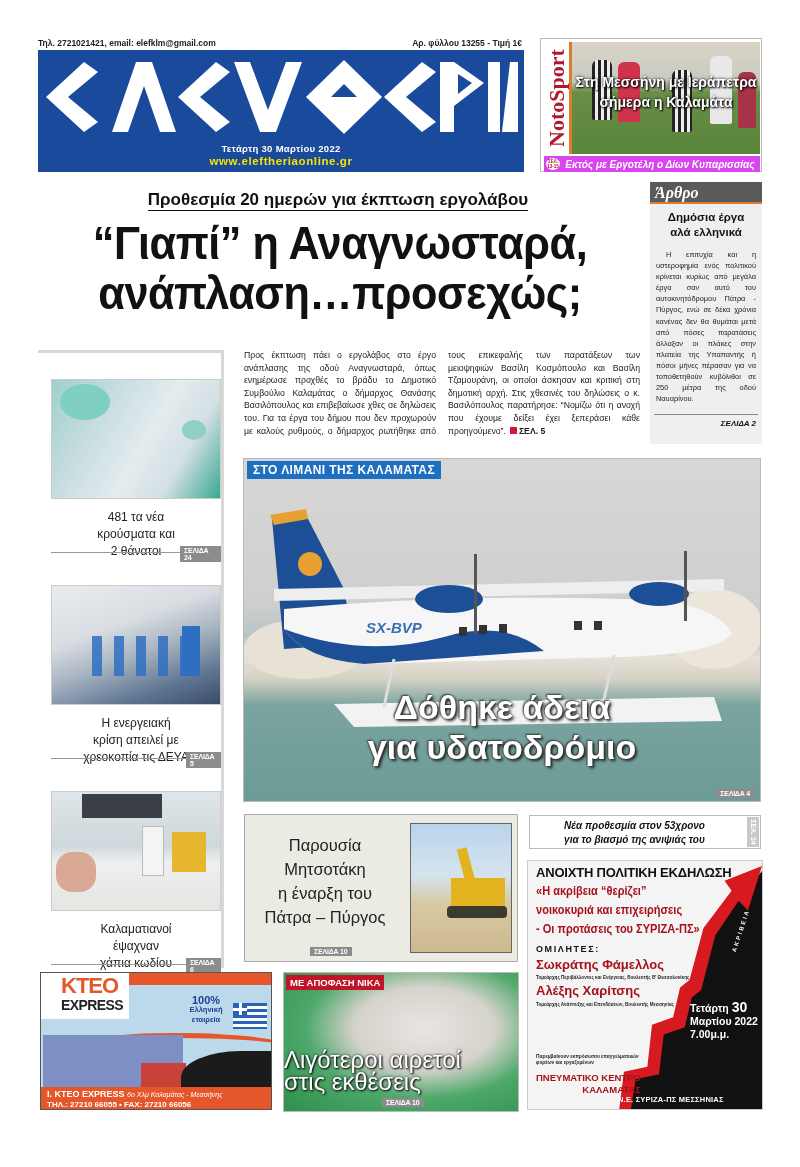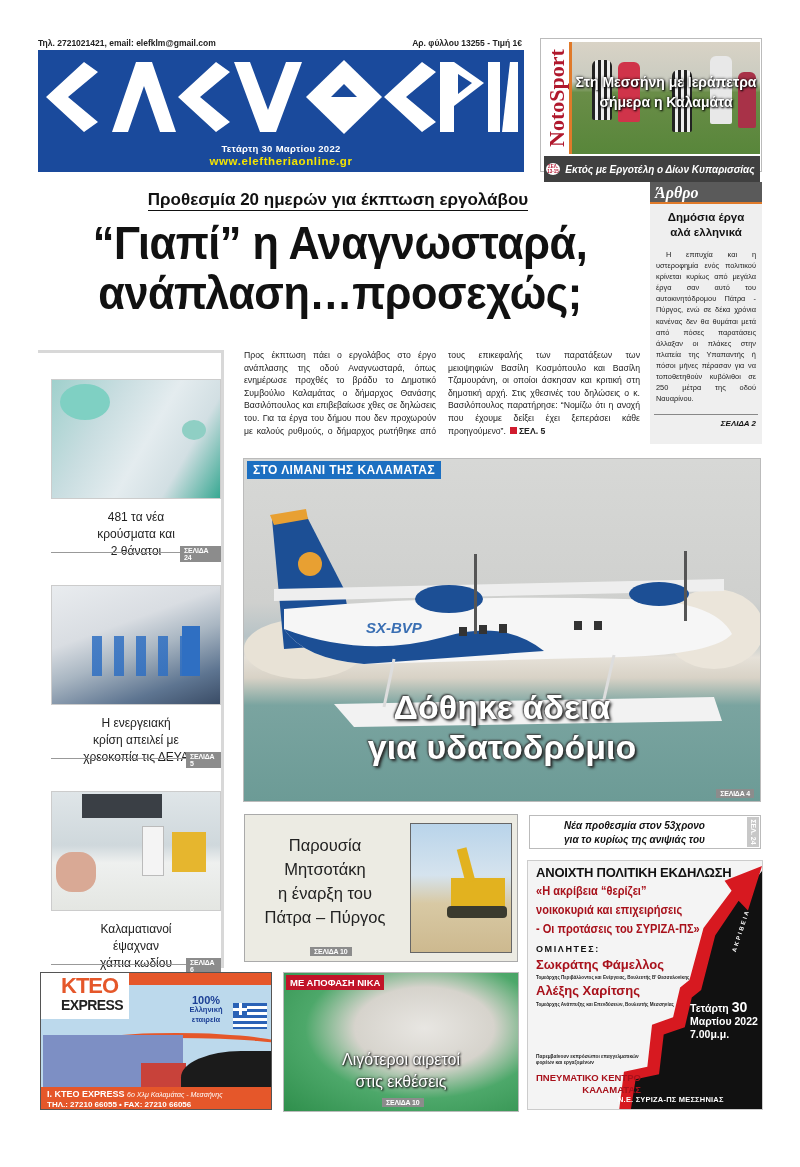--- a/index.html
+++ b/index.html
@@ -17,21 +17,21 @@
   .mast-date { position: absolute; left: 0; width: 100%; top: 93px; text-align: center; font-size: 9.5px; font-weight: bold; color: #fff; letter-spacing: 0.3px; }
   .mast-url { position: absolute; left: 0; width: 100%; top: 105px; text-align: center; font-size: 11.5px; font-weight: bold; color: #f5e400; letter-spacing: 0.6px; }
 
   
   .noto { left: 540px; top: 38px; width: 222px; height: 134px; border: 1px solid #bbb; background: #fff; }
   .noto-photo { position: absolute; left: 31px; top: 3px; width: 188px; height: 112px; background: linear-gradient(180deg, #d9d3c6 0%, #c9cbc0 35%, #6a8d48 45%, #58863a 100%); overflow: hidden; }
   .noto-side { position: absolute; left: 3px; top: 3px; width: 28px; height: 112px; background: #fff; border-right: 3px solid #e07a2a; }
   .noto-side span { position: absolute; left: 50%; top: 50%; transform: translate(-50%,-50%) rotate(-90deg); font-family: "Liberation Serif", serif; font-weight: bold; font-size: 22px; color: #b0182c; white-space: nowrap; }
   .noto-head { position: absolute; left: 0; width: 100%; top: 30px; text-align: center; color: #fff; font-size: 14px; line-height: 20px; text-shadow: 0 0 3px #000, 1px 1px 2px #000; font-weight: bold; }
   .player { position: absolute; border-radius: 6px 6px 2px 2px; }
-  .noto-bar { position: absolute; left: 3px; top: 117px; width: 216px; height: 26px; background: #404040; display: flex; align-items: center; }
+  .noto-bar { position: absolute; left: 3px; top: 117px; width: 216px; height: 16px; background: #d946ef; display: flex; align-items: center; }
   .noto-badge { width: 14px; height: 12px; margin-left: 2px; border-radius: 50%; background: #fff; color: #b3122e; font-size: 4.5px; font-weight: bold; line-height: 5px; text-align: center; padding-top: 1px; }
   .noto-bar-text { flex: 1; text-align: center; color: #fff; font-style: italic; font-weight: bold; font-size: 10px; }
 
   
   .kicker { left: 38px; top: 190px; width: 600px; text-align: center; font-size: 17px; font-weight: bold; }
   .kicker span { border-bottom: 1.5px solid #111; padding-bottom: 1px; }
   .main-head { left: 38px; top: 218px; width: 604px; text-align: center; font-size: 46px; line-height: 50px; font-weight: bold; letter-spacing: -0.5px; transform: scaleX(0.94); transform-origin: center top; }
 
   
   .arthro { left: 650px; top: 182px; width: 112px; height: 262px; background: #efefef; }
@@ -108,21 +108,21 @@
   .kteo-swoosh { position: absolute; left: 20px; top: 60px; width: 230px; height: 30px; border-top: 5px solid #e5572a; border-radius: 60% 60% 0 0; }
   .kteo-bar { position: absolute; left: 0; bottom: 0; width: 100%; height: 22px; background: #e5572a; color: #fff; font-weight: bold; padding: 2px 0 0 6px; }
   .kteo-bar .l1 { font-size: 9px; line-height: 10px; white-space: nowrap; }
   .kteo-bar .l1 small { font-size: 7px; font-style: italic; font-weight: normal; }
   .kteo-bar .l2 { font-size: 8px; line-height: 9px; white-space: nowrap; }
 
   
   .ekth { left: 283px; top: 972px; width: 236px; height: 140px; border: 1px solid #bbb; overflow: hidden;
           background: radial-gradient(ellipse at 60% 40%, #e8e6e2 0%, #d6d3cc 35%, #4da86a 60%, #2f8f4c 100%); }
   .ekth-tag { position: absolute; left: 2px; top: 2px; background: #c11428; color: #fff; font-size: 9.5px; font-weight: bold; padding: 2px 4px; }
-  .ekth-head { position: absolute; left: 0; width: 100%; top: 76px; text-align: center; color: #fff; font-size: 16px; line-height: 22px; text-shadow: 0 0 3px #222, 1px 1px 2px #000; }
+  .ekth-head { position: absolute; left: 0; width: 100%; top: 76px; color: #fff; font-size: 24px; line-height: 22px; text-shadow: 0 0 3px #222, 1px 1px 2px #000; }
   .ekth-page { position: absolute; left: 98px; bottom: 4px; }
 </style>
 </head>
 <body>
 
 <div class="abs topline">
   <span>Τηλ. 2721021421, email: elefklm@gmail.com</span>
   <span>Αρ. φύλλου 13255 - Τιμή 1€</span>
 </div>
 
@@ -295,21 +295,21 @@
     <div style="position:absolute;left:40px;top:54px;width:54px;height:30px;background:#e2b21f;"></div>
     <div style="position:absolute;left:50px;top:24px;width:10px;height:34px;background:#e2b21f;transform:rotate(-15deg);"></div>
     <div style="position:absolute;left:36px;top:82px;width:60px;height:12px;background:#3a3a2e;border-radius:4px;"></div>
   </div>
   <div class="page-tag patra-page">ΣΕΛΙΔΑ 10</div>
 </div>
 
 <div class="abs brief">
   <div class="brief-txt">
     <div>Νέα προθεσμία στον 53χρονο</div>
-    <div>για το κυρίως της ανιψιάς του</div>
+    <div>για το βιασμό της ανιψιάς του</div>
   </div>
   <div class="brief-page">
       <span>ΣΕΛ. 24</span>
     </div>
 </div>
 
 <div class="abs syriza">
   <div class="syr-dark"></div>
   <div class="syr-arrow"></div>
   <div class="syr-vert">ΑΚΡΙΒΕΙΑ</div>

